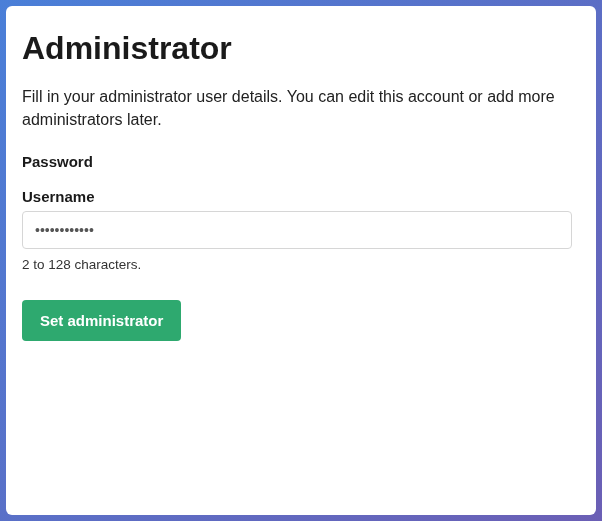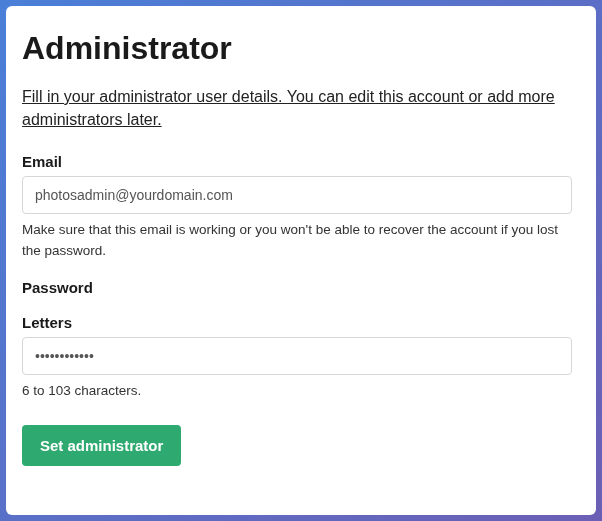--- a/index.html
+++ b/index.html
@@ -25,21 +25,20 @@
       font-size: 32px;
       font-weight: 700;
       color: #1a1a1a;
       margin-bottom: 18px;
     }
     .intro {
       font-size: 16px;
       color: #222;
       line-height: 1.45;
       margin-bottom: 22px;
-      text-decoration: underline;
     }
     .form-group {
       margin-bottom: 18px;
     }
     .field-label {
       display: block;
       font-size: 15px;
       font-weight: 700;
       color: #1a1a1a;
       margin-bottom: 6px;
@@ -73,30 +72,25 @@
       margin-top: 6px;
     }
   </style>
 </head>
 <body>
 
 <div class="card">
   <h1 class="page-title">Administrator</h1>
   <p class="intro">Fill in your administrator user details. You can edit this account or add more administrators later.</p>
 
-  <div class="form-group">
-    <label class="field-label">Email</label>
-    <input type="text" class="field-input" value="photosadmin@yourdomain.com" style="">
-    <p class="help-text">Make sure that this email is working or you won't be able to recover the account if you lost the password.</p>
-  </div>
 
   <div class="form-group">
     <label class="field-label">Password</label>
   </div>
 
   <div class="form-group">
-    <label class="field-label">Letters</label>
+    <label class="field-label">Username</label>
     <input type="password" class="field-input" value="••••••••••••" style="">
-    <p class="help-text">6 to 103 characters.</p>
+    <p class="help-text">2 to 128 characters.</p>
   </div>
 
   <button class="submit-button">Set administrator</button>
 </div>
 
 </body></html>

